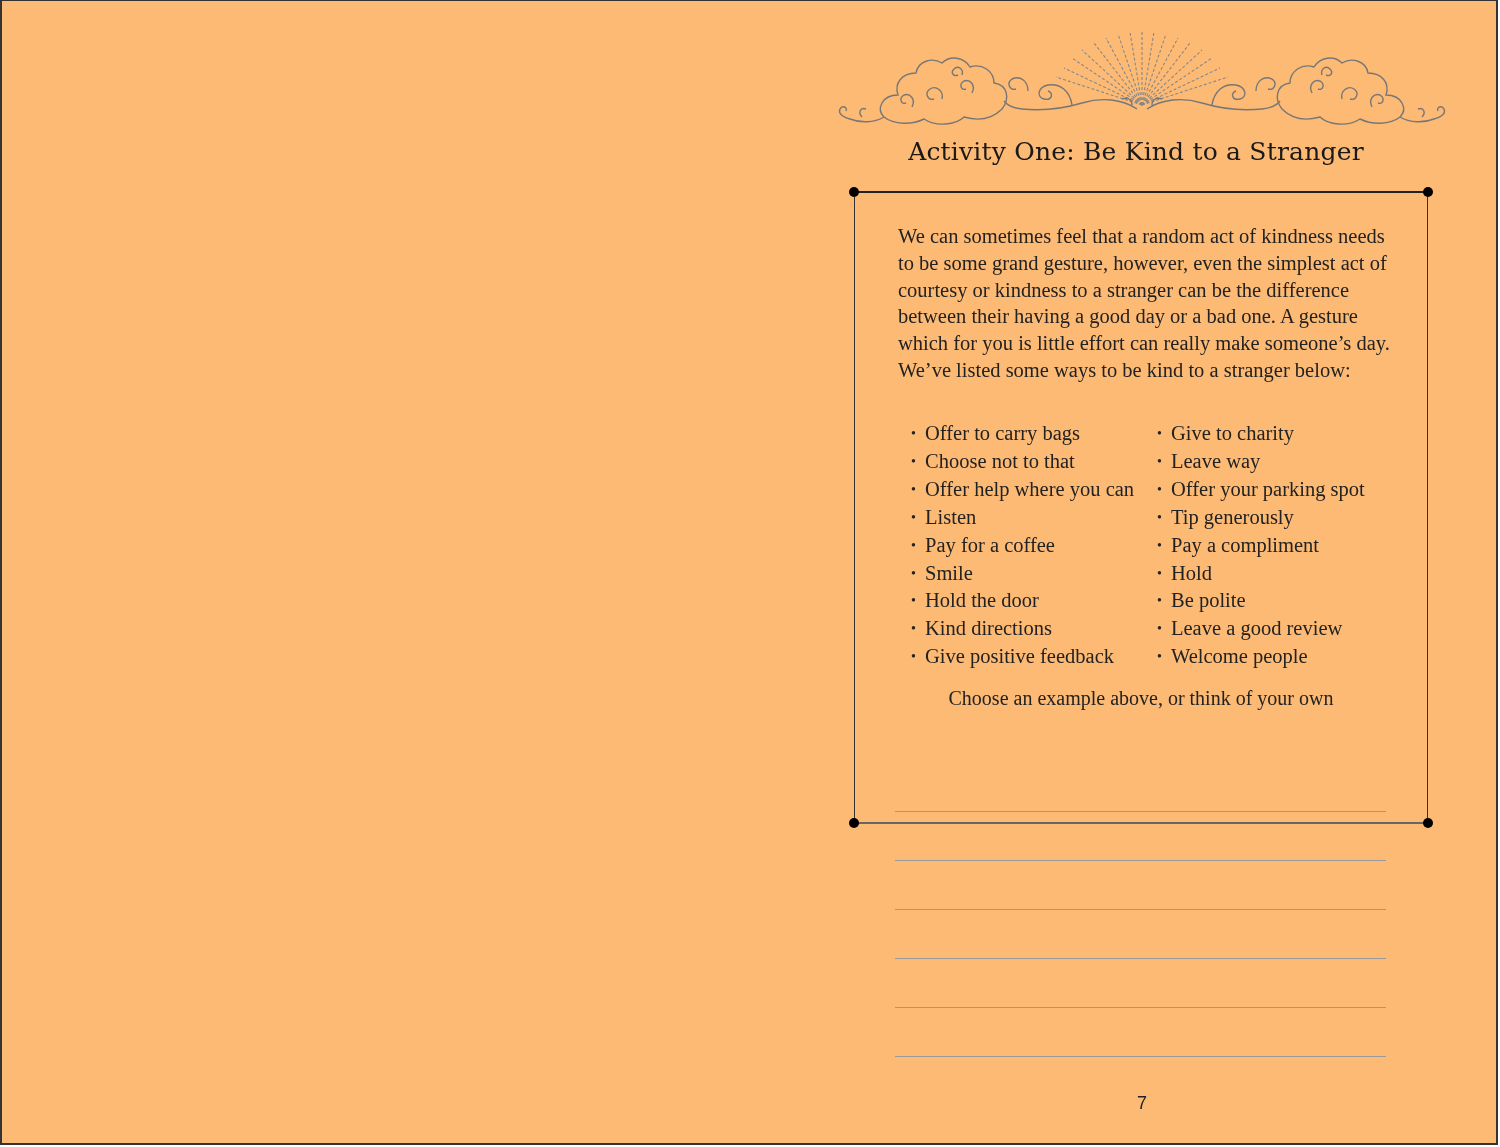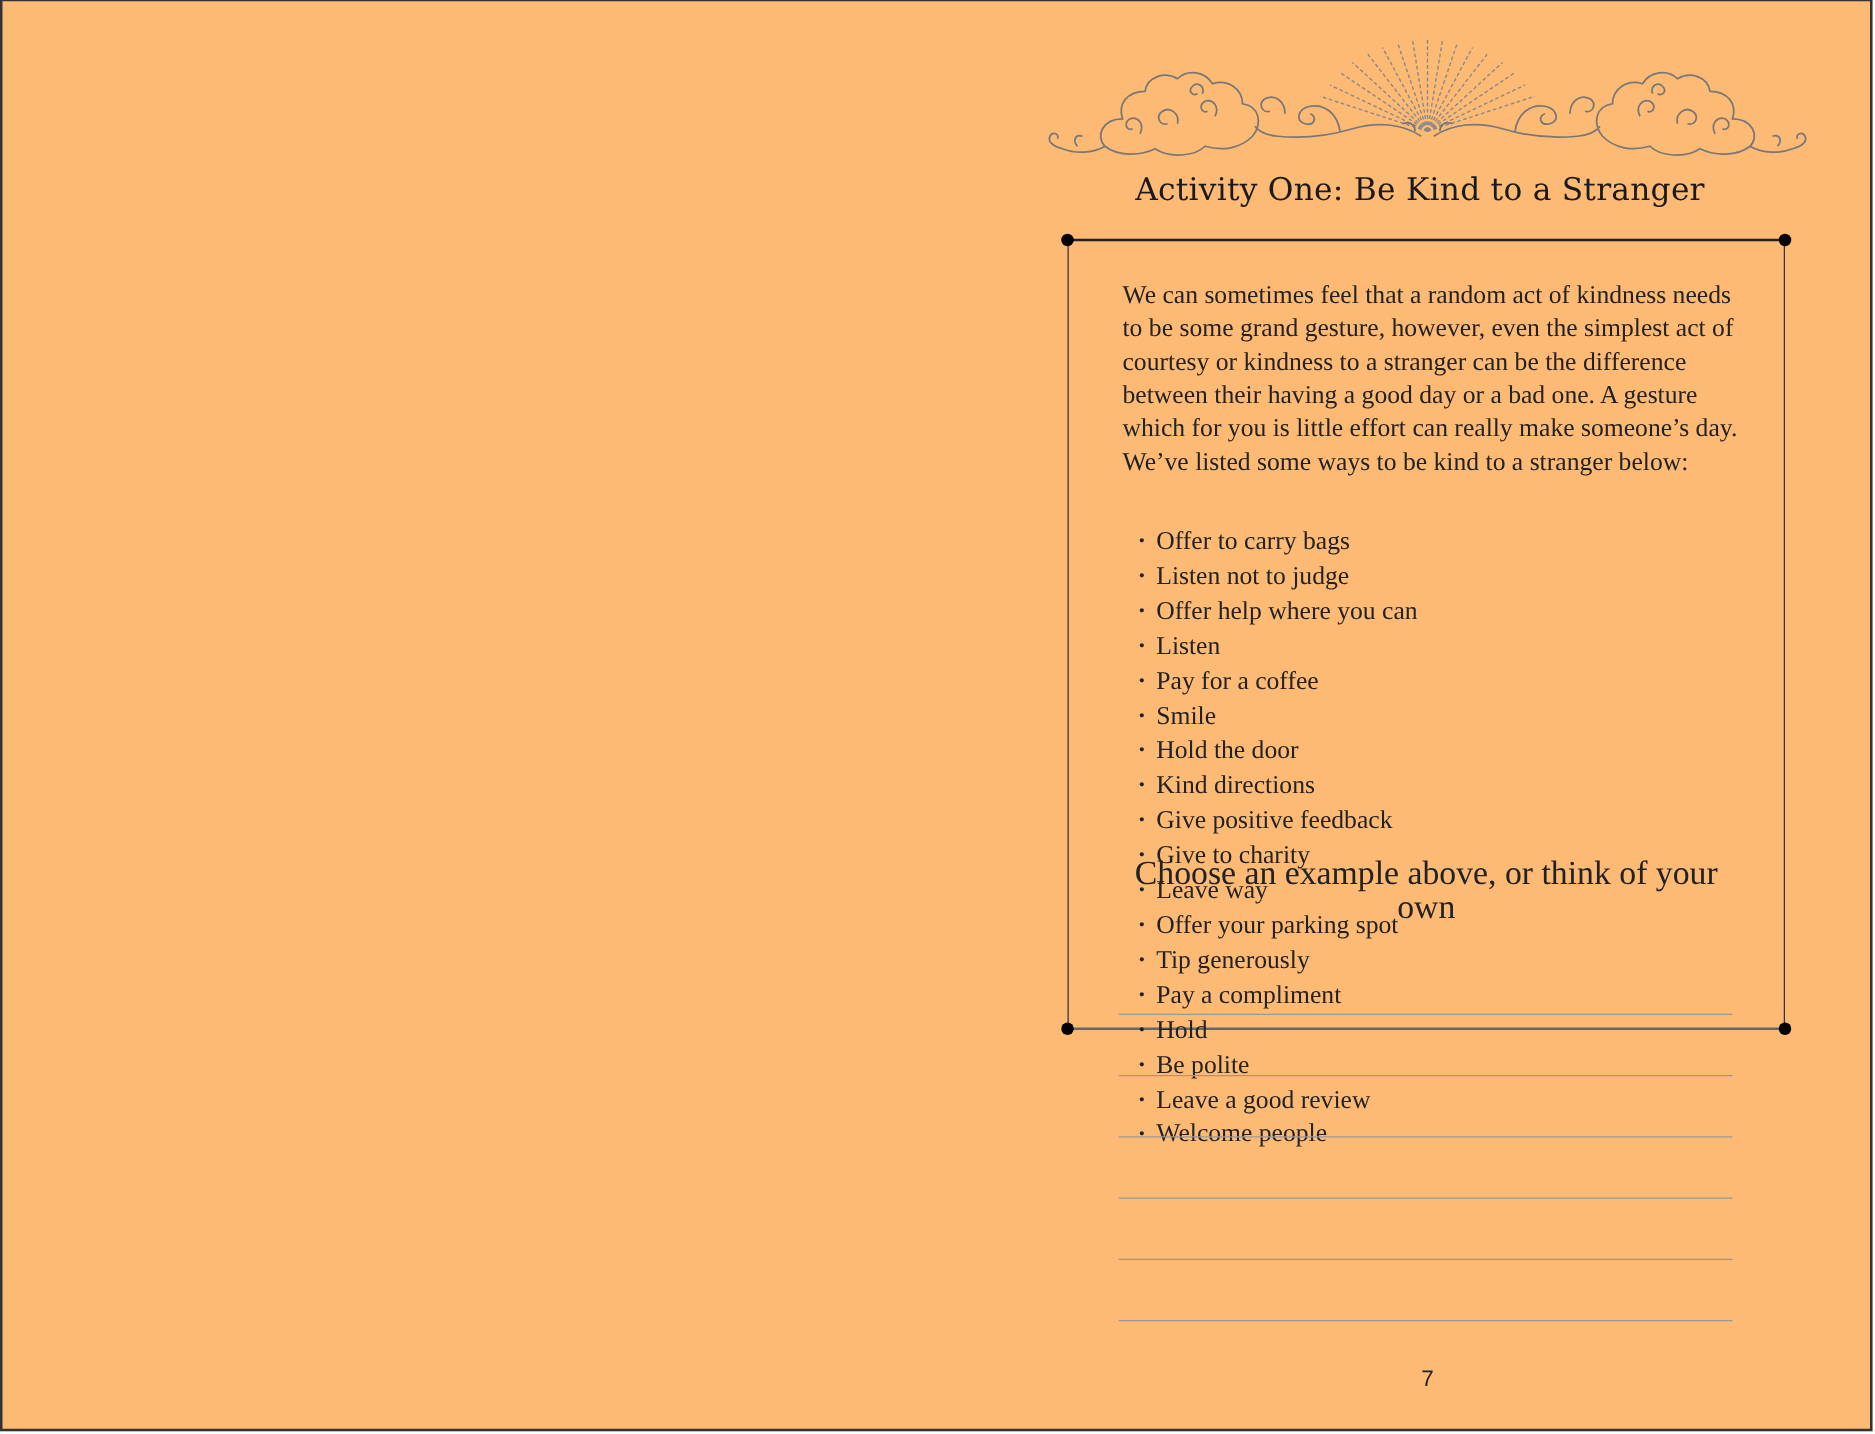--- a/index.html
+++ b/index.html
@@ -33,30 +33,30 @@
     .dot.bl { left: -6px; bottom: -6px; }
     .dot.br { right: -6px; bottom: -6px; }
 
     .intro {
       position: absolute; left: 43px; top: 30px; width: 500px;
       font-family: "Liberation Serif", serif; font-size: 20.5px; line-height: 26.8px; color: #222;
       margin: 0;
     }
     .lists {
       position: absolute; left: 56px; top: 227px; width: 480px; display: flex;
-      font-family: "Liberation Serif", serif; font-size: 20.5px; line-height: 26.9px; color: #222; flex-direction: column;
+      font-family: "Liberation Serif", serif; font-size: 20.5px; line-height: 26.9px; color: #222;
     }
     .lists ul { list-style: none; margin: 0; padding: 0; }
     .lists ul.col1 { width: 246px; }
     .lists li { white-space: nowrap; }
     .lists li .b { display: inline-block; width: 14px; font-size: 14px; vertical-align: 2px; }
 
     .prompt {
       position: absolute; left: 30px; top: 492px; width: 512px; text-align: center;
-      font-family: "Liberation Serif", serif; font-size: 27px; line-height: 27px; color: #222;
+      font-family: "Liberation Serif", serif; font-size: 20px; line-height: 27px; color: #222;
       margin: 0;
     }
     .rule { position: absolute; left: 40px; width: 491px; height: 0; border-top: 1.3px solid #999; }
 
     .page-number {
       position: absolute; left: 380px; top: 1092px; width: 20px; text-align: center;
       font-family: "Liberation Sans", sans-serif; font-size: 18px; color: #222;
     }
   </style>
 </head>
@@ -124,21 +124,21 @@
       <span class="dot tl"></span>
       <span class="dot tr"></span>
       <span class="dot bl"></span>
       <span class="dot br"></span>
 
       <p class="intro">We can sometimes feel that a random act of kindness needs to be some grand gesture, however, even the simplest act of courtesy or kindness to a stranger can be the difference between their having a good day or a bad one. A gesture which for you is little effort can really make someone’s day. We’ve listed some ways to be kind to a stranger below:</p>
 
       <div class="lists">
         <ul class="col1">
           <li><span class="b">•</span><span>Offer to carry bags</span></li>
-          <li><span class="b">•</span><span>Listen not to judge</span></li>
+          <li><span class="b">•</span><span>Choose not to that</span></li>
           <li><span class="b">•</span><span>Offer help where you can</span></li>
           <li><span class="b">•</span><span>Listen</span></li>
           <li><span class="b">•</span><span>Pay for a coffee</span></li>
           <li><span class="b">•</span><span>Smile</span></li>
           <li><span class="b">•</span><span>Hold the door</span></li>
           <li><span class="b">•</span><span>Kind directions</span></li>
           <li><span class="b">•</span><span>Give positive feedback</span></li>
         </ul>
         <ul class="col2">
           <li><span class="b">•</span><span>Give to charity</span></li>

